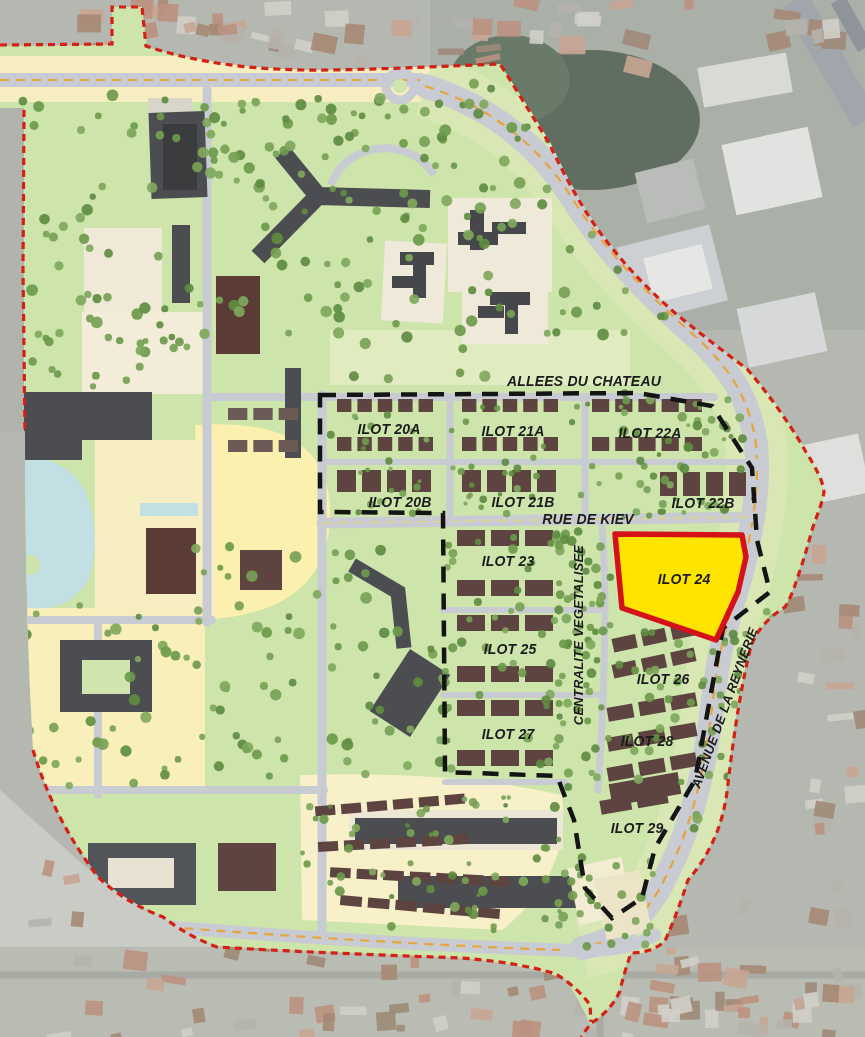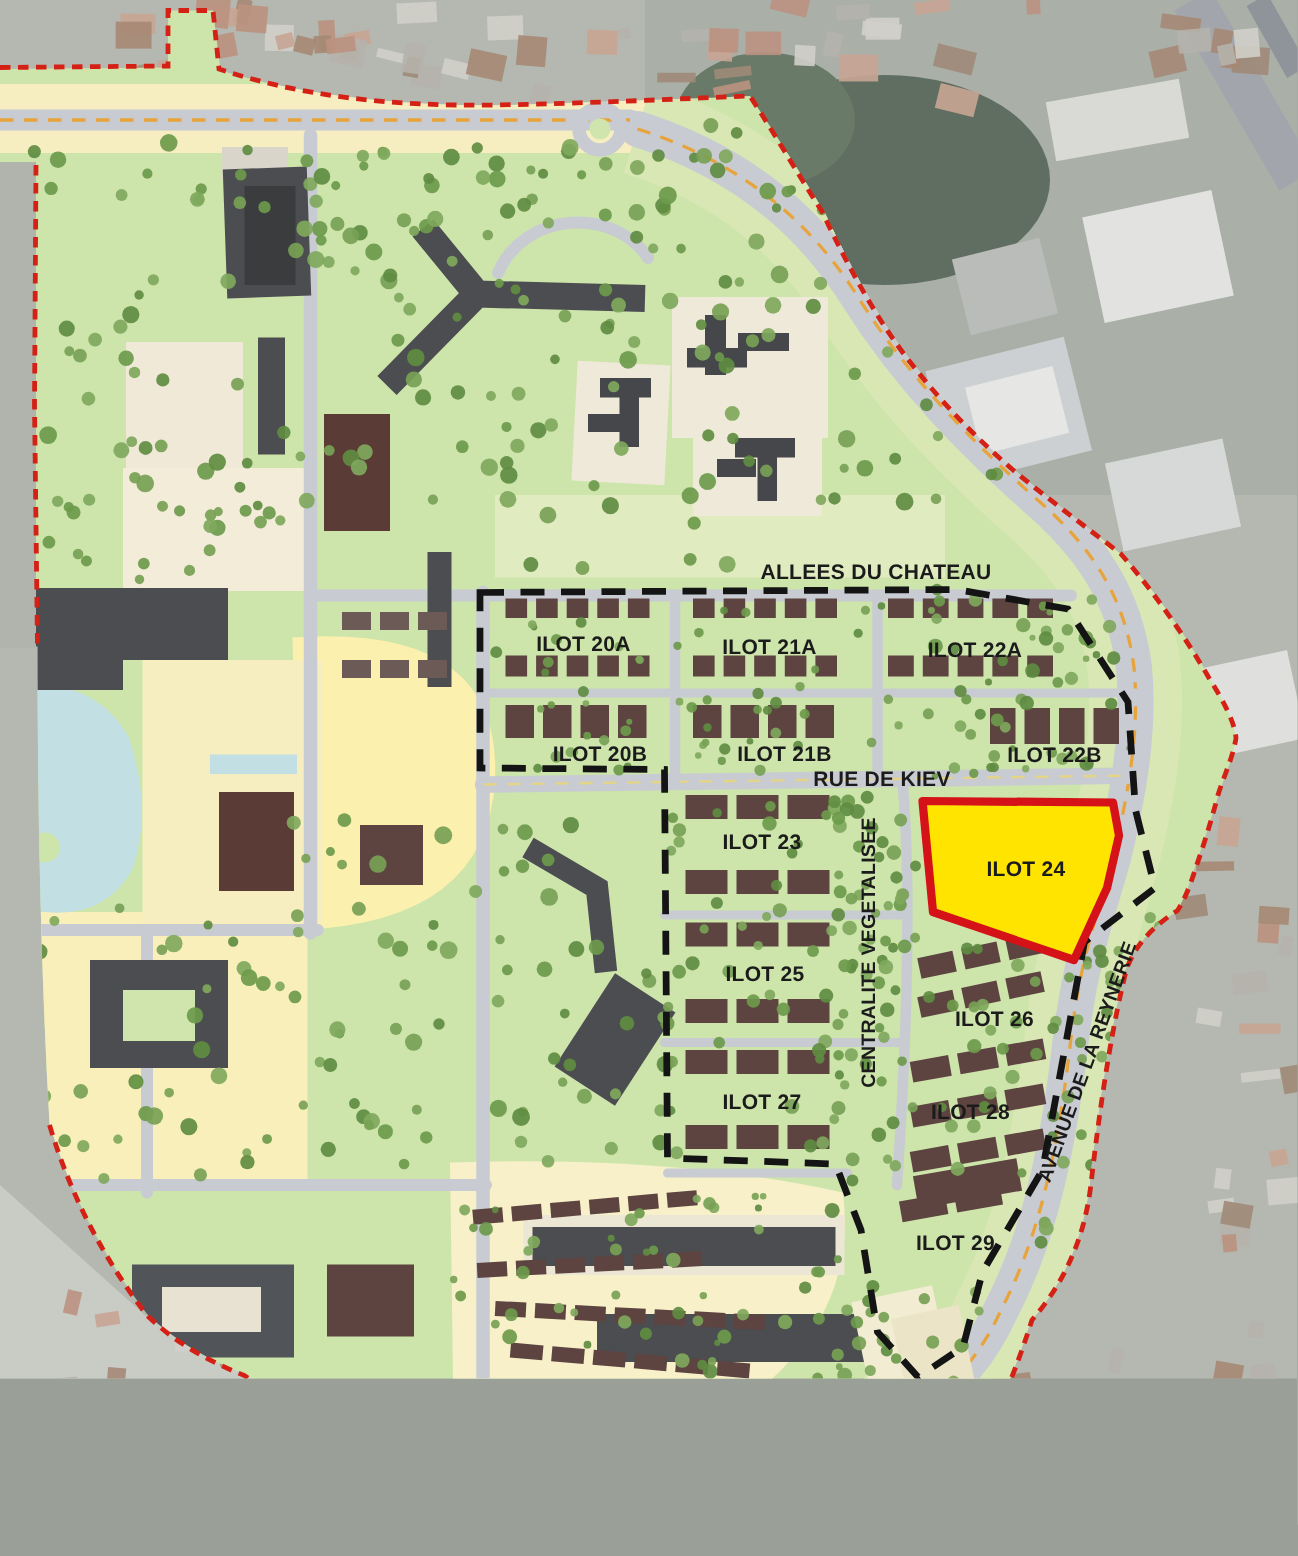--- a/index.html
+++ b/index.html
@@ -1,16 +1,16 @@
 <!DOCTYPE html>
 <html><head>
 <meta charset="utf-8">
 <style>
   html,body{margin:0;padding:0;background:#9aa098;}
-  #stage{width:865px;height:919px;position:relative;overflow:hidden;font-family:"Liberation Sans",sans-serif;}
+  #stage{width:865px;height:1037px;position:relative;overflow:hidden;font-family:"Liberation Sans",sans-serif;font-style:italic;}
   svg{display:block;}
   .lbl{font-family:"Liberation Sans","DejaVu Sans",sans-serif;font-size:14px;font-weight:600;
        fill:#1b1b1b;text-anchor:middle;letter-spacing:.2px;}
   .lbl-sm{font-size:13px;}
   .road{stroke:#c8ccd2;fill:none;stroke-linecap:round;}
   .road-edge{stroke:#e9d579;fill:none;stroke-width:1.6;stroke-dasharray:9 7;opacity:.85;}
   .buslane{stroke:#e8a43c;fill:none;stroke-width:2.2;stroke-dasharray:9 7;}
   .cream{fill:#f6eec0;}
   .bdark{fill:#4b4d50;}
   .bbrown{fill:#5d4440;}

